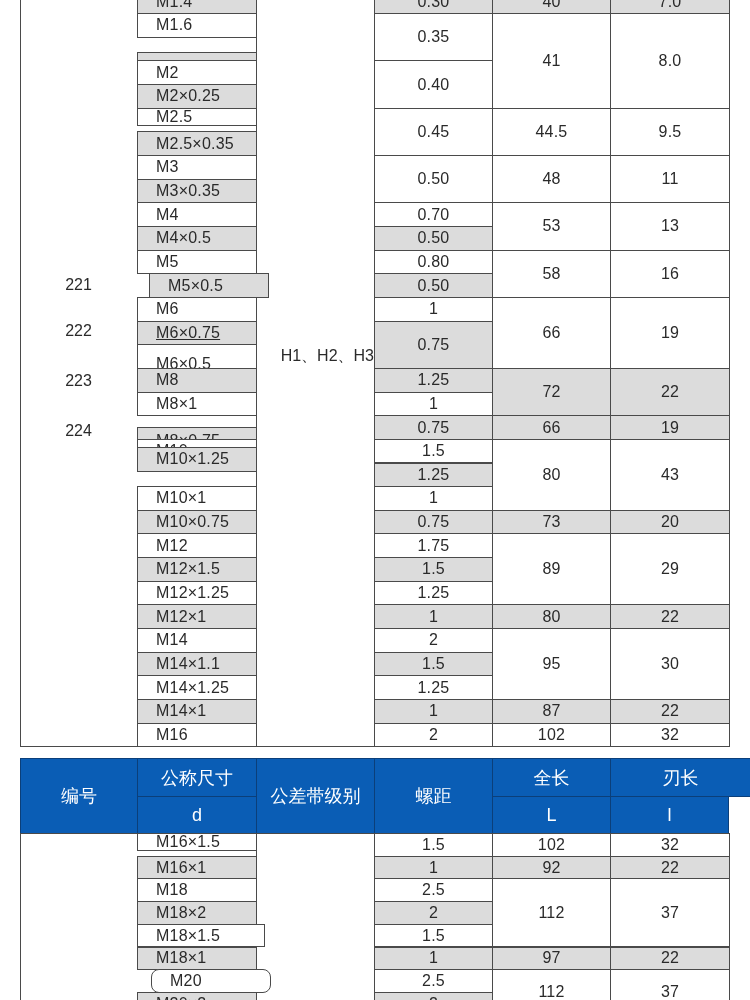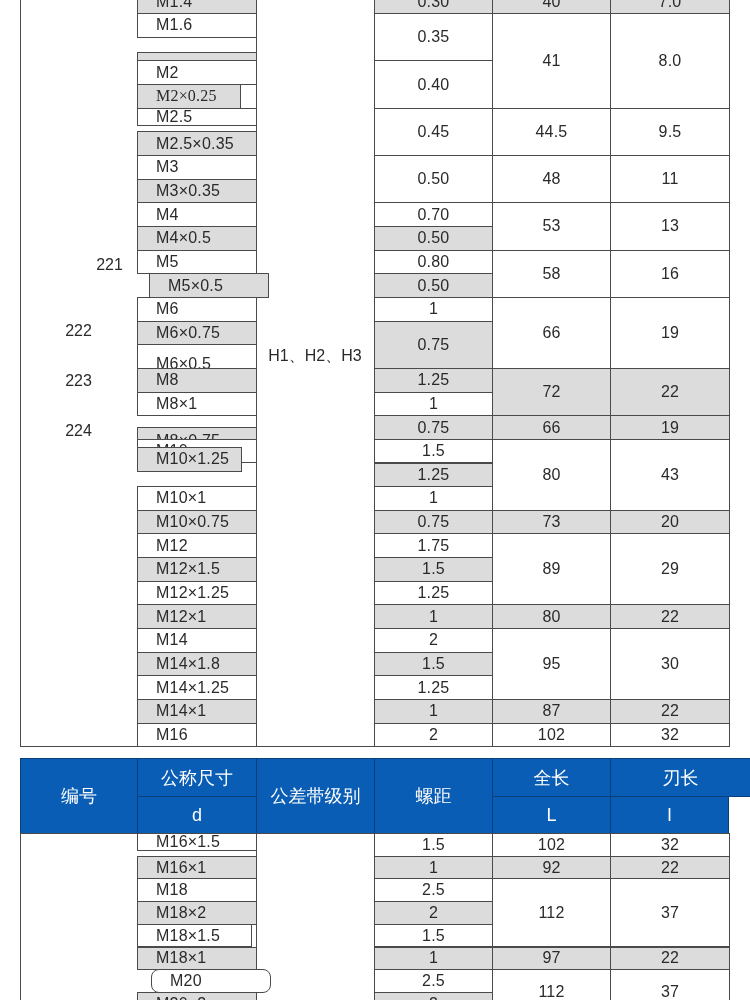--- a/index.html
+++ b/index.html
@@ -25,45 +25,45 @@
   <div class="frame" style="left:0;top:0;width:709px;height:758px;"></div>
   <div class="frame" style="left:0;top:0;width:118px;height:758px;border-right:none;"></div>
   <div class="frame" style="left:236px;top:0;width:119px;height:758px;border-top:none;"></div>
 </div>
 
 <div id="t1">
     <div class="cell bd gray left" style="left: 137px; top: -10.5px; width: 120px; height: 24.65px;">M1.4</div>
     <div class="cell bd white left" style="left: 137px; top: 13.15px; width: 120px; height: 24.65px;">M1.6</div>
     <div class="cell bd gray left" style="left: 137px; top: 52px; width: 120px; height: 30px;">M1.8</div>
     <div class="cell bd white left" style="left: 137px; top: 60.45px; width: 120px; height: 24.65px;">M2</div>
-    <div class="cell bd gray left" style="left: 137px; top: 84.1px; width: 104px; height: 24.65px; font-family: Liberation Serif, serif;">M2×0.25</div>
+    <div class="cell bd gray left" style="left: 137px; top: 84.1px; width: 120px; height: 24.65px;">M2×0.25</div>
     <div class="cell bd white left" style="left: 137px; top: 107.75px; width: 120px; height: 18px; text-align: center;">M2.5</div>
     <div class="cell bd gray left" style="left: 137px; top: 131.4px; width: 120px; height: 24.65px;">M2.5×0.35</div>
     <div class="cell bd white left" style="left: 137px; top: 155.05px; width: 120px; height: 24.65px;">M3</div>
     <div class="cell bd gray left" style="left: 137px; top: 178.7px; width: 120px; height: 24.65px;">M3×0.35</div>
     <div class="cell bd white left" style="left: 137px; top: 202.35px; width: 120px; height: 24.65px;">M4</div>
     <div class="cell bd gray left" style="left: 137px; top: 226px; width: 120px; height: 24.65px;">M4×0.5</div>
     <div class="cell bd white left" style="left: 137px; top: 249.65px; width: 120px; height: 24.65px;">M5</div>
     <div class="cell bd gray left" style="left: 137px; top: 273.3px; width: 120px; height: 24.65px; margin-left: 12px;">M5×0.5</div>
     <div class="cell bd white left" style="left: 137px; top: 296.95px; width: 120px; height: 24.65px;">M6</div>
-    <div class="cell bd gray left" style="left: 137px; top: 320.6px; width: 120px; height: 24.65px;">M6×0.75</div>
+    <div class="cell bd gray left" style="left: 137px; top: 320.6px; width: 120px; height: 24.65px; text-decoration: underline;">M6×0.75</div>
     <div class="cell bd white left" style="left: 137px; top: 344.25px; width: 120px; height: 40px;">M6×0.5</div>
     <div class="cell bd gray left" style="left: 137px; top: 367.9px; width: 120px; height: 24.65px;">M8</div>
     <div class="cell bd white left" style="left: 137px; top: 391.55px; width: 120px; height: 24.65px;">M8×1</div>
     <div class="cell bd gray left" style="left: 137px; top: 427px; width: 120px; height: 28px;">M8×0.75</div>
     <div class="cell bd white left" style="left: 137px; top: 438.85px; width: 120px; height: 24.65px;">M10</div>
-    <div class="cell bd gray left" style="left: 137px; top: 447px; width: 105px; height: 24.65px;">M10×1.25</div>
+    <div class="cell bd gray left" style="left: 137px; top: 447px; width: 120px; height: 24.65px;">M10×1.25</div>
     <div class="cell bd white left" style="left: 137px; top: 486.15px; width: 120px; height: 24.65px;">M10×1</div>
     <div class="cell bd gray left" style="left: 137px; top: 509.8px; width: 120px; height: 24.65px;">M10×0.75</div>
     <div class="cell bd white left" style="left: 137px; top: 533.45px; width: 120px; height: 24.65px;">M12</div>
     <div class="cell bd gray left" style="left: 137px; top: 557.1px; width: 120px; height: 24.65px;">M12×1.5</div>
     <div class="cell bd white left" style="left: 137px; top: 580.75px; width: 120px; height: 24.65px;">M12×1.25</div>
     <div class="cell bd gray left" style="left: 137px; top: 604.4px; width: 120px; height: 24.65px;">M12×1</div>
     <div class="cell bd white left" style="left: 137px; top: 628.05px; width: 120px; height: 24.65px;">M14</div>
-    <div class="cell bd gray left" style="left: 137px; top: 651.7px; width: 120px; height: 24.65px;">M14×1.8</div>
+    <div class="cell bd gray left" style="left: 137px; top: 651.7px; width: 120px; height: 24.65px;">M14×1.1</div>
     <div class="cell bd white left" style="left: 137px; top: 675.35px; width: 120px; height: 24.65px;">M14×1.25</div>
     <div class="cell bd gray left" style="left: 137px; top: 699px; width: 120px; height: 24.65px;">M14×1</div>
     <div class="cell bd white left" style="left: 137px; top: 722.65px; width: 120px; height: 24.65px;">M16</div>
     <div class="cell bd gray" style="left: 374px; top: -10.5px; width: 119px; height: 24.65px;">0.30</div>
     <div class="cell bd white" style="left: 374px; top: 13.15px; width: 119px; height: 48.3px;">0.35</div>
     <div class="cell bd white" style="left: 374px; top: 60.45px; width: 119px; height: 48.3px;">0.40</div>
     <div class="cell bd white" style="left: 374px; top: 107.75px; width: 119px; height: 48.3px;">0.45</div>
     <div class="cell bd white" style="left: 374px; top: 155.05px; width: 119px; height: 48.3px;">0.50</div>
     <div class="cell bd white" style="left: 374px; top: 202.35px; width: 119px; height: 24.65px;">0.70</div>
     <div class="cell bd gray" style="left: 374px; top: 226px; width: 119px; height: 24.65px;">0.50</div>
@@ -114,26 +114,26 @@
     <div class="cell bd gray" style="left: 492px; top: 604.4px; width: 119px; height: 24.65px;">80</div>
     <div class="cell bd gray" style="left: 610px; top: 604.4px; width: 120px; height: 24.65px;">22</div>
     <div class="cell bd white" style="left: 492px; top: 628.05px; width: 119px; height: 71.95px;">95</div>
     <div class="cell bd white" style="left: 610px; top: 628.05px; width: 120px; height: 71.95px;">30</div>
     <div class="cell bd gray" style="left: 492px; top: 699px; width: 119px; height: 24.65px;">87</div>
     <div class="cell bd gray" style="left: 610px; top: 699px; width: 120px; height: 24.65px;">22</div>
     <div class="cell bd white" style="left: 492px; top: 722.65px; width: 119px; height: 24.65px;">102</div>
     <div class="cell bd white" style="left: 610px; top: 722.65px; width: 120px; height: 24.65px;">32</div>
   </div>
 
-<div class="side" style="left:20px;top:256px;padding-left:31px;">221</div>
+<div class="side" style="left:20px;top:276px;">221</div>
 <div class="side" style="left:20px;top:322px;">222</div>
 <div class="side" style="left:20px;top:372px;">223</div>
 <div class="side" style="left:20px;top:422px;">224</div>
 
-<div style="position:absolute;left:256px;width:118px;top:346px;text-align:center;font-size:16px;color:#2a2a2a;">H1、H2、H3</div>
+<div style="position:absolute;left:256px;width:118px;top:346px;text-align:right;font-size:16px;color:#2a2a2a;">H1、H2、H3</div>
 
 <div>
   <div class="hdr" style="left:20px;top:758px;width:118px;height:76px;">编号</div>
   <div class="hdr" style="left:137px;top:758px;width:120px;height:39px;">公称尺寸</div>
   <div class="hdr" style="left:137px;top:796px;width:120px;height:38px;">d</div>
   <div class="hdr" style="left:256px;top:758px;width:119px;height:76px;">公差带级别</div>
   <div class="hdr" style="left:374px;top:758px;width:119px;height:76px;">螺距</div>
   <div class="hdr" style="left:492px;top:758px;width:119px;height:39px;">全长</div>
   <div class="hdr" style="left:492px;top:796px;width:119px;height:38px;">L</div>
   <div class="hdr" style="left:610px;top:758px;width:141px;height:39px;">刃长</div>
@@ -141,21 +141,21 @@
 </div>
 
 <div class="frame" style="left:20px;top:833px;width:709px;height:200px;"></div>
 <div class="frame" style="left:256px;top:833px;width:119px;height:200px;"></div>
 
 <div id="t2">
     <div class="cell bd white left" style="left: 137px; top: 833px; width: 120px; height: 18px;">M16×1.5</div>
     <div class="cell bd gray left" style="left: 137px; top: 855.7px; width: 120px; height: 23.7px;">M16×1</div>
     <div class="cell bd white left" style="left: 137px; top: 878.4px; width: 120px; height: 23.7px;">M18</div>
     <div class="cell bd gray left" style="left: 137px; top: 901.1px; width: 120px; height: 23.7px;">M18×2</div>
-    <div class="cell bd white left" style="left: 137px; top: 923.8px; width: 115px; height: 23.7px;">M18×1.5</div>
+    <div class="cell bd white left" style="left: 137px; top: 923.8px; width: 128px; height: 23.7px;">M18×1.5</div>
     <div class="cell bd gray left" style="left: 137px; top: 946.5px; width: 120px; height: 23.7px;">M18×1</div>
     <div class="cell bd white left" style="left: 151px; top: 969.2px; width: 120px; height: 23.7px; border-radius: 8px;">M20</div>
     <div class="cell bd gray left" style="left: 137px; top: 991.9px; width: 120px; height: 23.7px;">M20×2</div>
     <div class="cell bd white" style="left: 374px; top: 833px; width: 119px; height: 23.7px;">1.5</div>
     <div class="cell bd gray" style="left: 374px; top: 855.7px; width: 119px; height: 23.7px;">1</div>
     <div class="cell bd white" style="left: 374px; top: 878.4px; width: 119px; height: 23.7px;">2.5</div>
     <div class="cell bd gray" style="left: 374px; top: 901.1px; width: 119px; height: 23.7px;">2</div>
     <div class="cell bd white" style="left: 374px; top: 923.8px; width: 119px; height: 23.7px;">1.5</div>
     <div class="cell bd gray" style="left: 374px; top: 946.5px; width: 119px; height: 23.7px;">1</div>
     <div class="cell bd white" style="left: 374px; top: 969.2px; width: 119px; height: 23.7px;">2.5</div>

